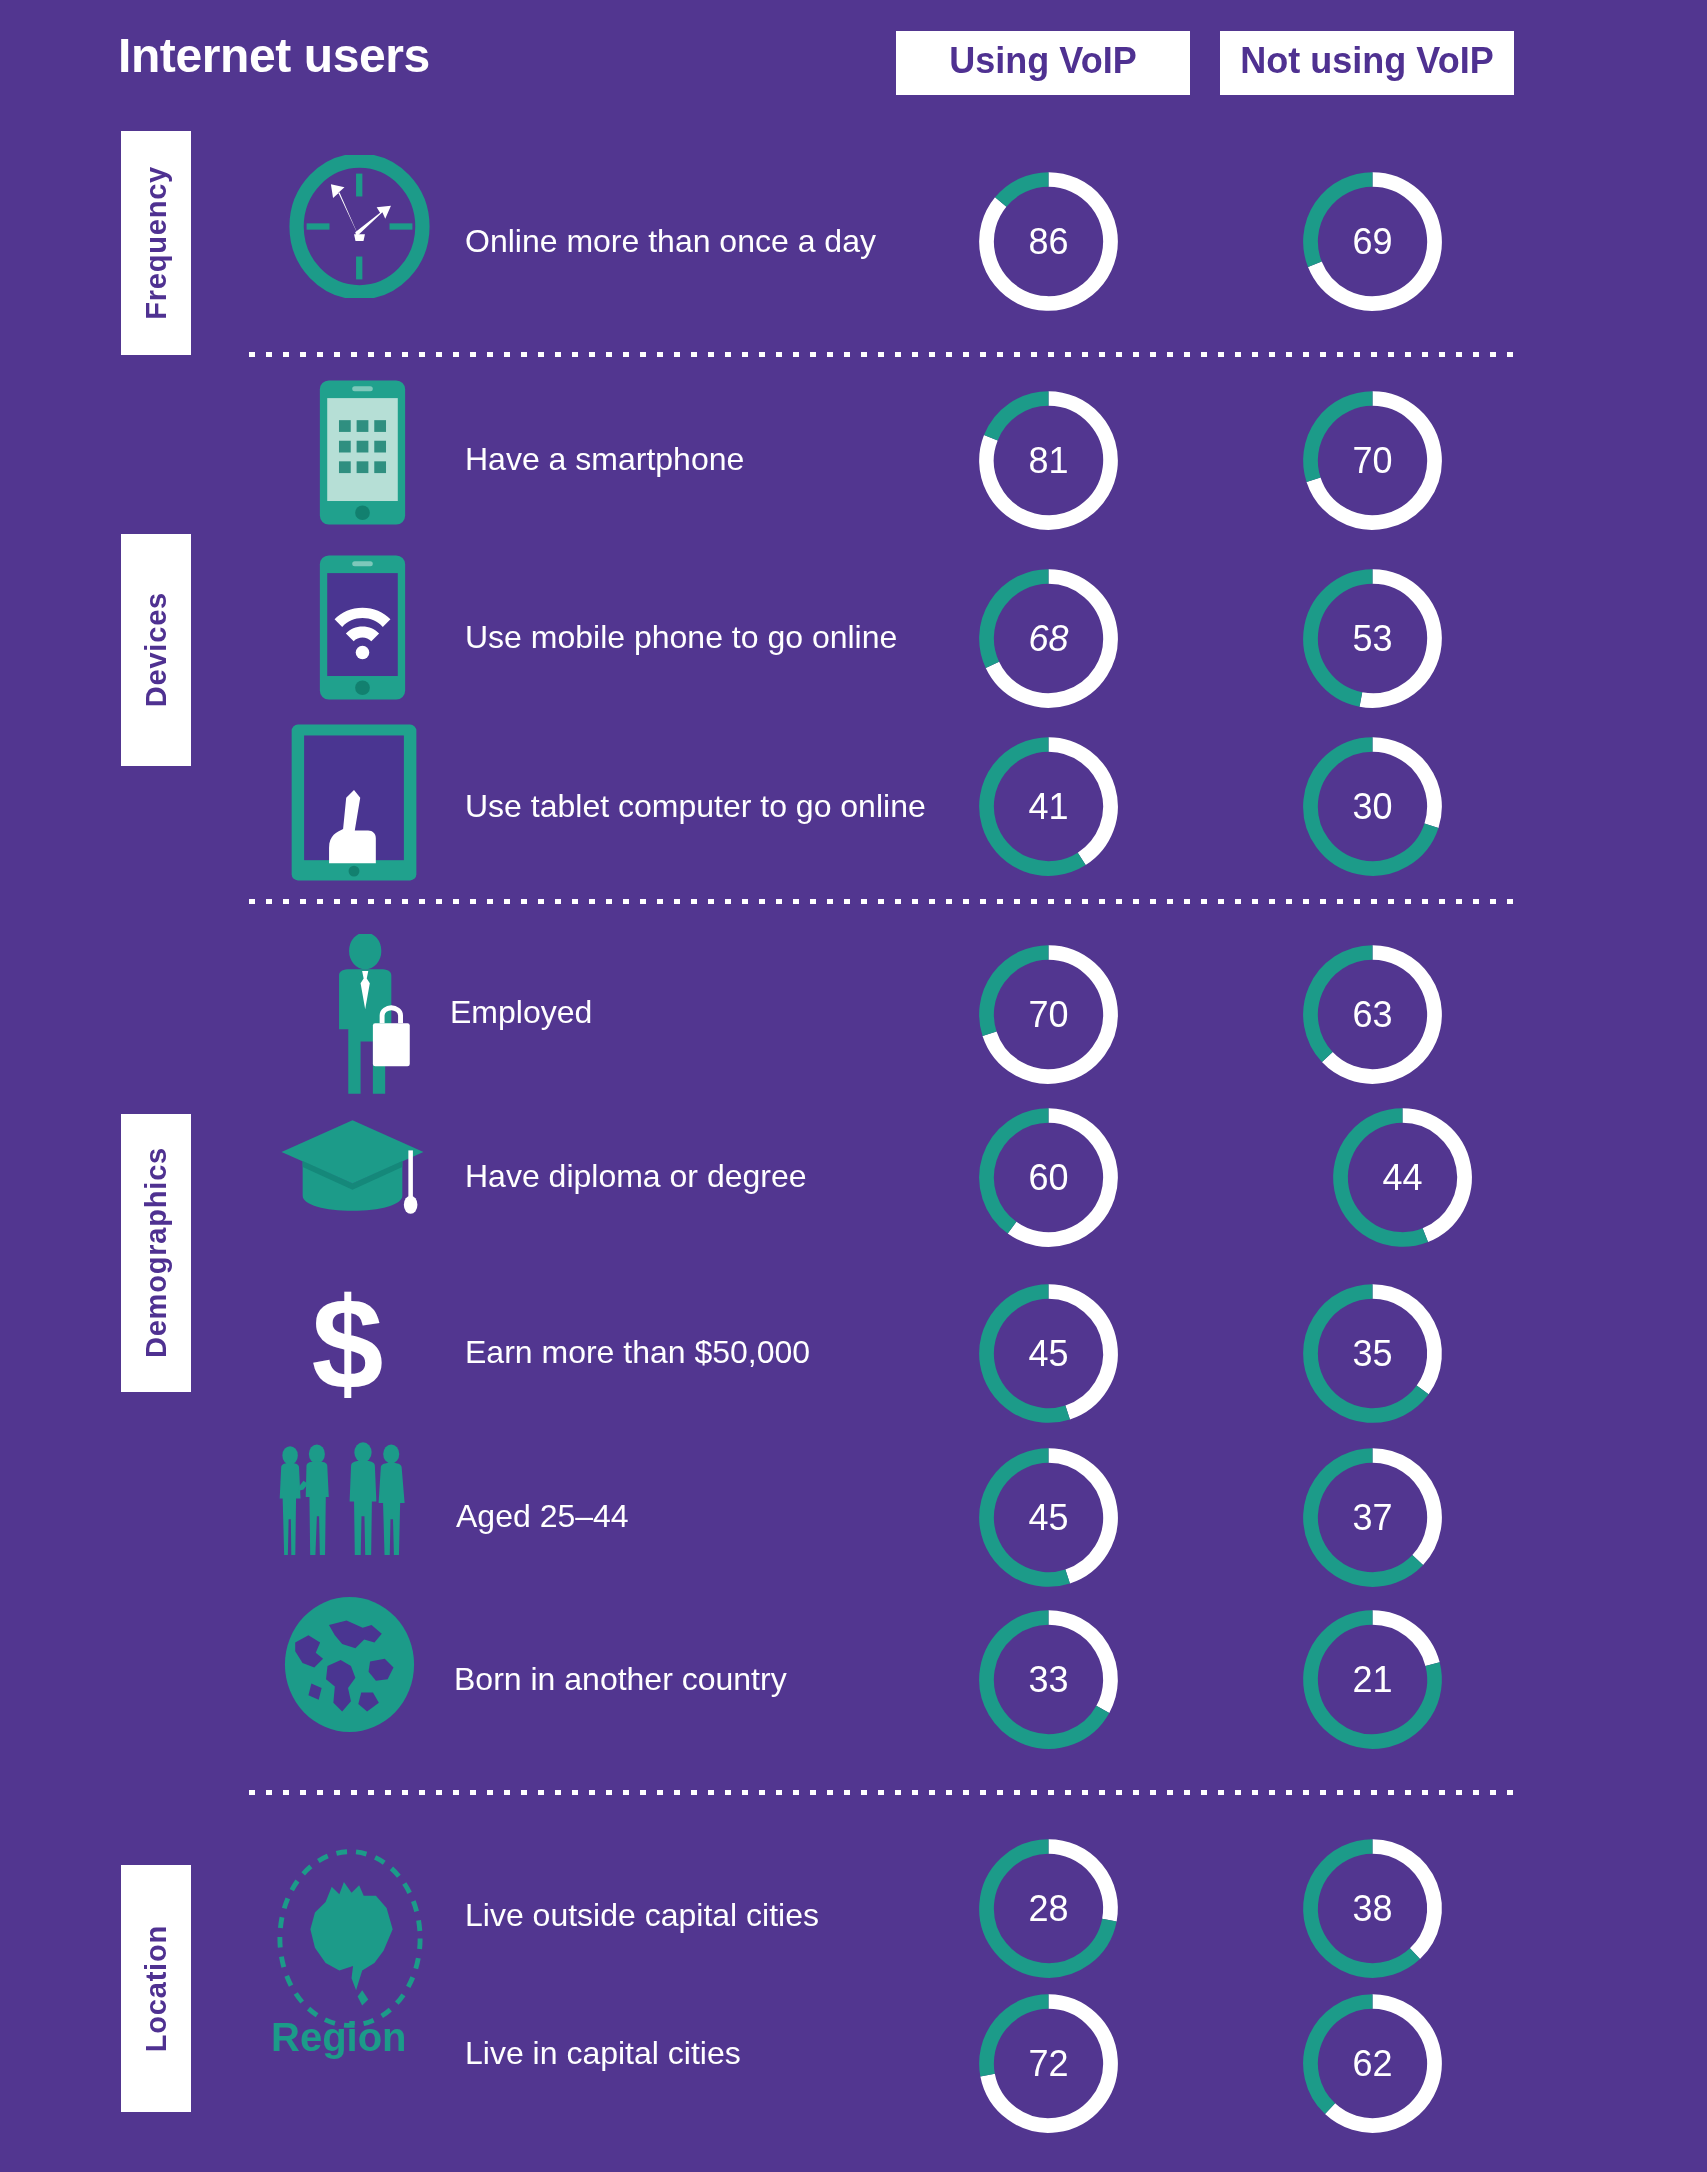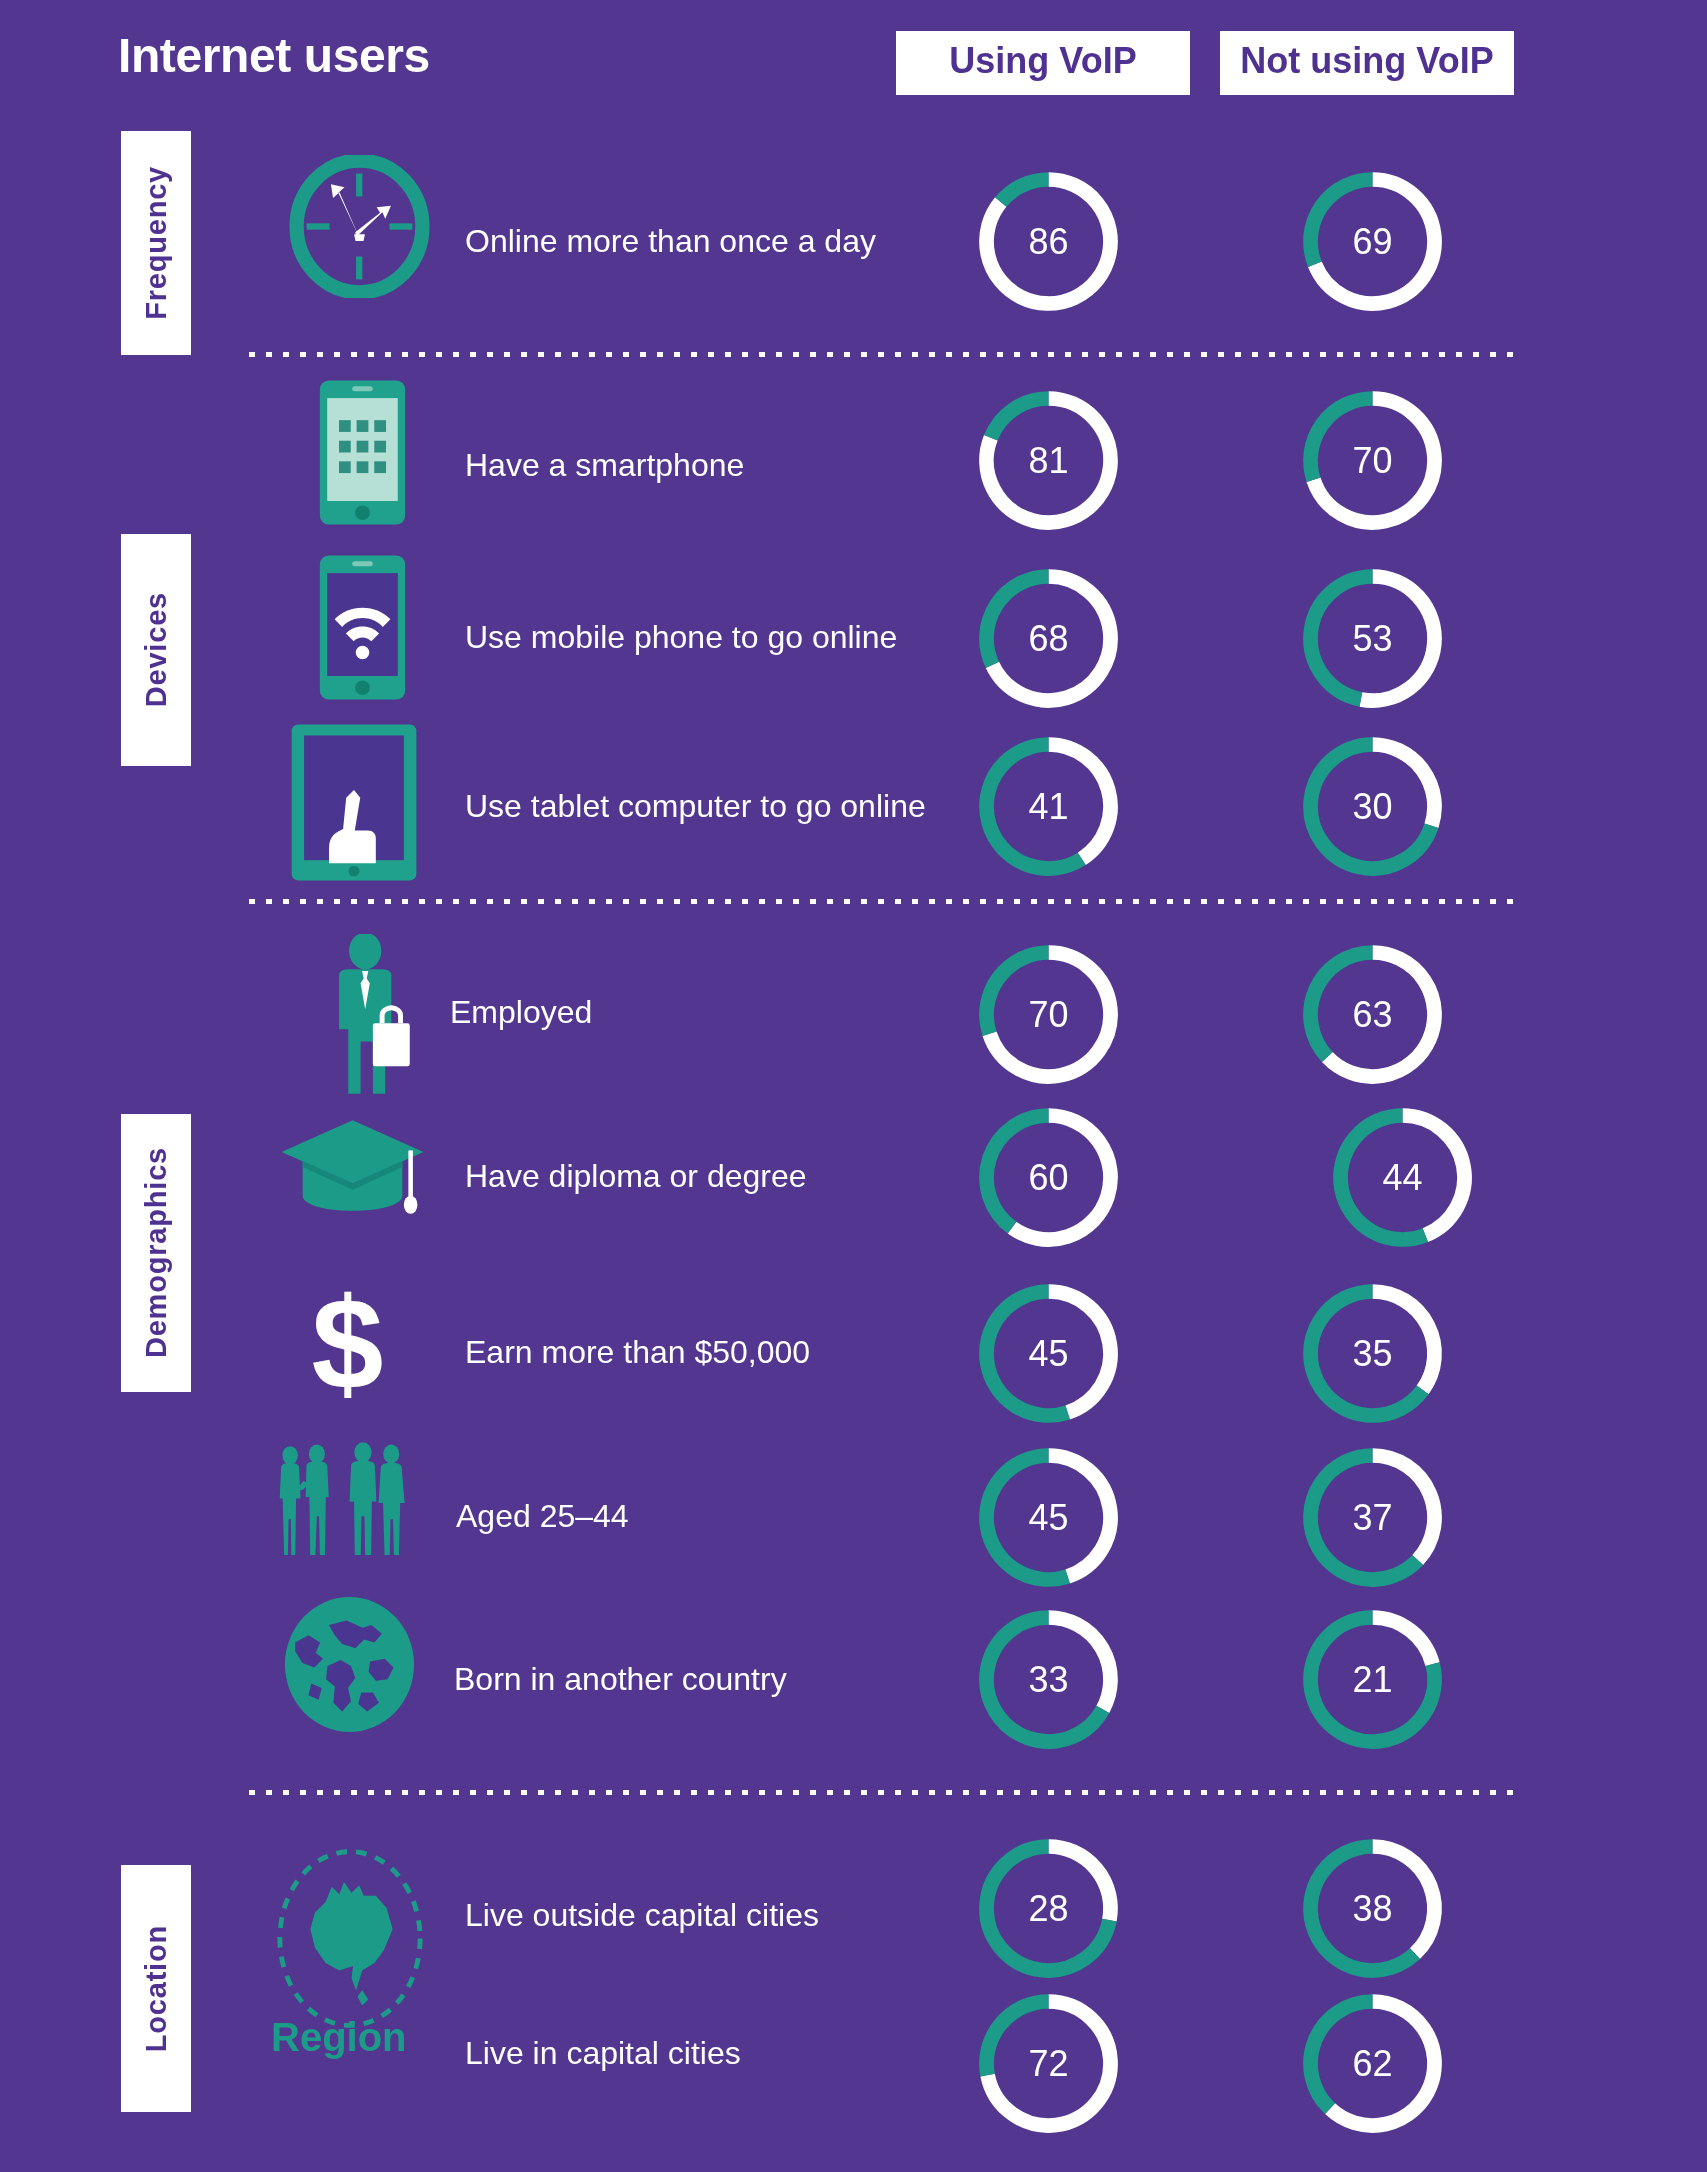--- a/index.html
+++ b/index.html
@@ -253,21 +253,21 @@
   <svg viewBox="0 0 108 124" width="166" height="189">
     <ellipse cx="54" cy="62" rx="46" ry="57" fill="none" stroke="#1c9b89" stroke-width="3.2" stroke-dasharray="7 6"></ellipse>
     <path d="M38 38 L42 28 L47 33 L50 25 L55 32 L60 27 L63 34 L71 34 L78 42 L82 56 L76 70 L70 78 L62 83 L58 96 L55 88 L56 80 L47 83 L38 78 L31 68 L28 56 L31 45 Z" fill="#1c9b89"></path>
     <path d="M62 96 L66 102 L62 106 L59 100 Z" fill="#1c9b89"></path>
   </svg>
 </div>
 
 <div id="region-caption" style="left:271px;top:2015px;">Region</div>
 
 <div class="row-label" style="left:465px;top:225px;">Online more than once a day</div>
-<div class="row-label" style="left:465px;top:443px;margin-top:6px;">Have a smartphone</div>
+<div class="row-label" style="left:465px;top:443px;">Have a smartphone</div>
 <div class="row-label" style="left:465px;top:621px;">Use mobile phone to go online</div>
 <div class="row-label" style="left:465px;top:790px;">Use tablet computer to go online</div>
 <div class="row-label" style="left:450px;top:996px;">Employed</div>
 <div class="row-label" style="left:465px;top:1160px;">Have diploma or degree</div>
 <div class="row-label" style="left:465px;top:1336px;">Earn more than $50,000</div>
 <div class="row-label" style="left:456px;top:1500px;">Aged 25–44</div>
 <div class="row-label" style="left:454px;top:1663px;">Born in another country</div>
 <div class="row-label" style="left:465px;top:1899px;">Live outside capital cities</div>
 <div class="row-label" style="left:465px;top:2037px;">Live in capital cities</div>
 
@@ -302,21 +302,21 @@
 <div class="donut" style="left:1295px;top:383px;">
   <svg viewBox="0 0 100 100">
       <g class="arcs">
         <path d="M 50 10 A 40 40 0 1 1 11.957739348193861 62.3606797749979" fill="none" stroke="#ffffff" stroke-width="9.5"></path>
         <path d="M 11.957739348193861 62.3606797749979 A 40 40 0 0 1 49.99999999999999 10" fill="none" stroke="#1c9b89" stroke-width="9.5"></path>
       </g>
     </svg>
   <div class="dv">70</div>
 </div>
 
-<div class="donut" style="left:971px;top:561px;">
+<div class="donut" style="left:971px;top:561px;font-style:italic;">
   <svg viewBox="0 0 100 100">
       <g class="arcs">
         <path d="M 50 10 A 40 40 0 1 1 13.806917901359206 67.03117166260289" fill="none" stroke="#ffffff" stroke-width="9.5"></path>
         <path d="M 13.806917901359206 67.03117166260289 A 40 40 0 0 1 49.99999999999999 10" fill="none" stroke="#1c9b89" stroke-width="9.5"></path>
       </g>
     </svg>
   <div class="dv">68</div>
 </div>
 <div class="donut" style="left:1295px;top:561px;">
   <svg viewBox="0 0 100 100">

